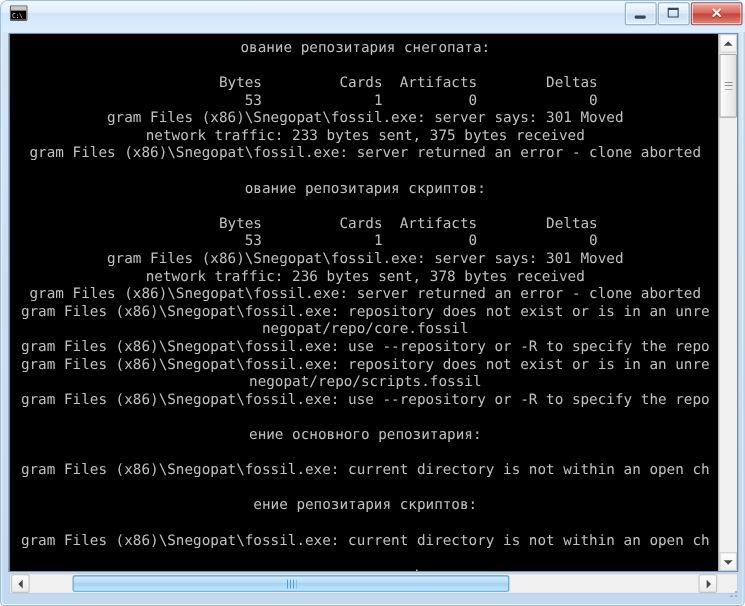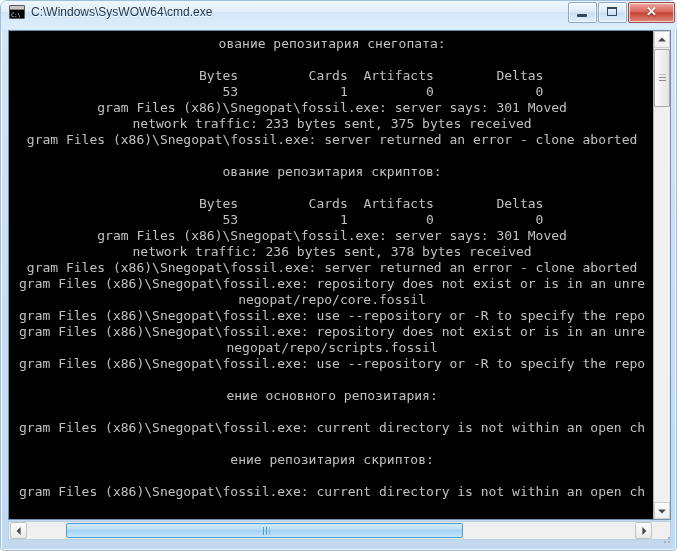--- a/index.html
+++ b/index.html
@@ -306,21 +306,20 @@
 
 <div id="window-frame">
 
   <div id="title-bar">
 
     <div id="title-left">
       <div class="cmd-icon">
         <div class="bar"></div>
         <div class="scr">C:\</div>
       </div>
-      <div id="title-text">C:\Windows\SysWOW64\cmd.exe</div>
     </div>
 
     <div id="caption-buttons">
       <div class="cap-btn">
         <span class="glyph-min"></span>
       </div>
       <div class="cap-btn">
         <span class="glyph-max"></span>
       </div>
       <div class="cap-btn close">

